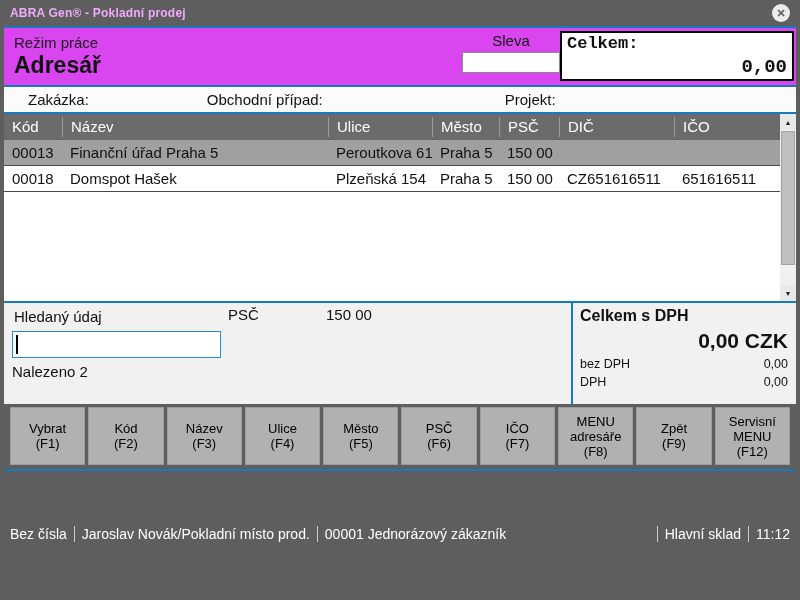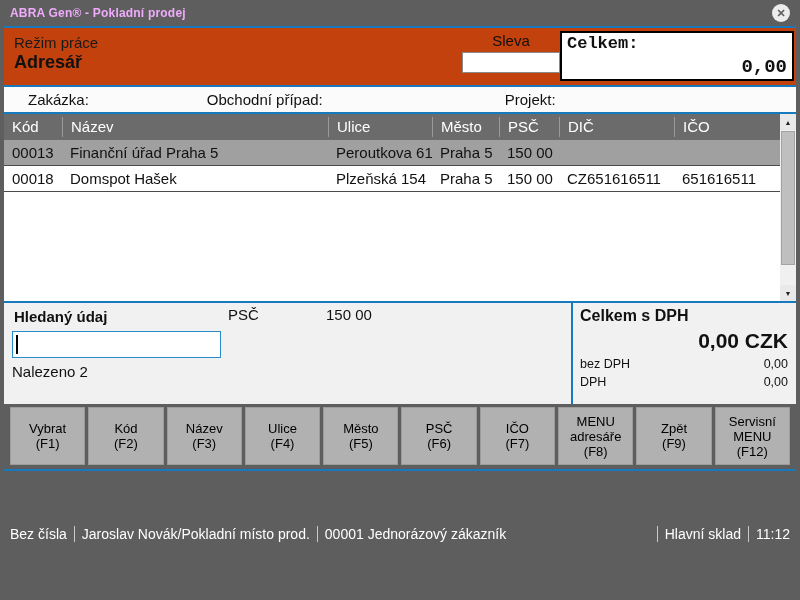--- a/index.html
+++ b/index.html
@@ -14,24 +14,24 @@
   .titlebar { height:26px; background:#5e5e5e; display:flex; align-items:center;
               padding:0 6px; flex:0 0 auto; }
   .titlebar .title { color:#f0abfc; font-weight:bold; font-size:12px; letter-spacing:.2px; }
   .close-btn { margin-left:auto; width:18px; height:18px; border-radius:50%;
                background:#ececec; color:#5e5e5e; font-size:11px; font-weight:bold;
                display:flex; align-items:center; justify-content:center; cursor:default; }
 
   .accent { height:2px; background:#1779be; flex:0 0 auto; }
 
   
-  .top-panel { height:57px; background:#c2410c; display:flex; flex:0 0 auto; position:relative; }
+  .top-panel { height:57px; background:#d946ef; display:flex; flex:0 0 auto; position:relative; }
   .mode-block { padding:6px 0 0 10px; }
   .mode-label { font-size:15px; color:#1a1a1a; }
-  .mode-value { font-size:18px; font-weight:bold; margin-top:1px; }
+  .mode-value { font-size:23px; font-weight:bold; margin-top:1px; }
   .sleva-block { position:absolute; left:458px; top:4px; width:100px; }
   .sleva-label { text-align:center; font-size:15px; padding-right:2px; }
   .sleva-input { margin-top:3px; width:98px; height:21px; background:#fff;
                  border:1px solid #8a8a8a; font-size:15px; padding:0 3px; }
   .celkem-box { position:absolute; left:556px; top:3px; right:2px; bottom:4px;
                 background:#fff; border:2px solid #000; padding:1px 5px;
                 font-family:"Liberation Mono","DejaVu Sans Mono",monospace; font-weight:bold; }
   .celkem-label { font-size:17px; }
   .celkem-value { font-size:19px; text-align:right; margin-top:3px; }
 
@@ -60,21 +60,21 @@
   .vscroll { width:16px; flex:0 0 auto; background:#f0f0f0; display:flex; flex-direction:column; }
   .scroll-arrow { height:16px; background:#e9e9e9; color:#222; font-size:7px;
                   display:flex; align-items:center; justify-content:center; flex:0 0 auto; }
   .scroll-track { flex:1 1 auto; position:relative; }
   .scroll-thumb { position:absolute; top:1px; left:1px; right:1px; bottom:20px;
                   background:#bfbfbf; border:1px solid #a3a3a3; }
 
   
   .bottom-panel { height:101px; background:#f1f1f1; display:flex; flex:0 0 auto; }
   .search-section { flex:1 1 auto; position:relative; }
-  .search-label { position:absolute; left:10px; top:5px; font-weight:bold; }
+  .search-label { position:absolute; left:10px; top:5px; font-weight:normal; }
   .search-field-label { position:absolute; left:224px; top:3px; }
   .search-field-value { position:absolute; left:322px; top:3px; }
   .search-input-wrap { position:absolute; left:8px; top:28px; width:209px; height:27px;
                        background:#fff; border:1px solid #2a8bc9; }
   .caret { position:absolute; left:3px; top:3px; width:2px; height:19px; background:#000; }
   .results-text { position:absolute; left:8px; top:60px; }
 
   .totals-section { flex:0 0 225px; border-left:2px solid #1779be; padding:4px 8px 0 7px;
                     display:flex; flex-direction:column; }
   .totals-title { font-weight:bold; font-size:16px; }

